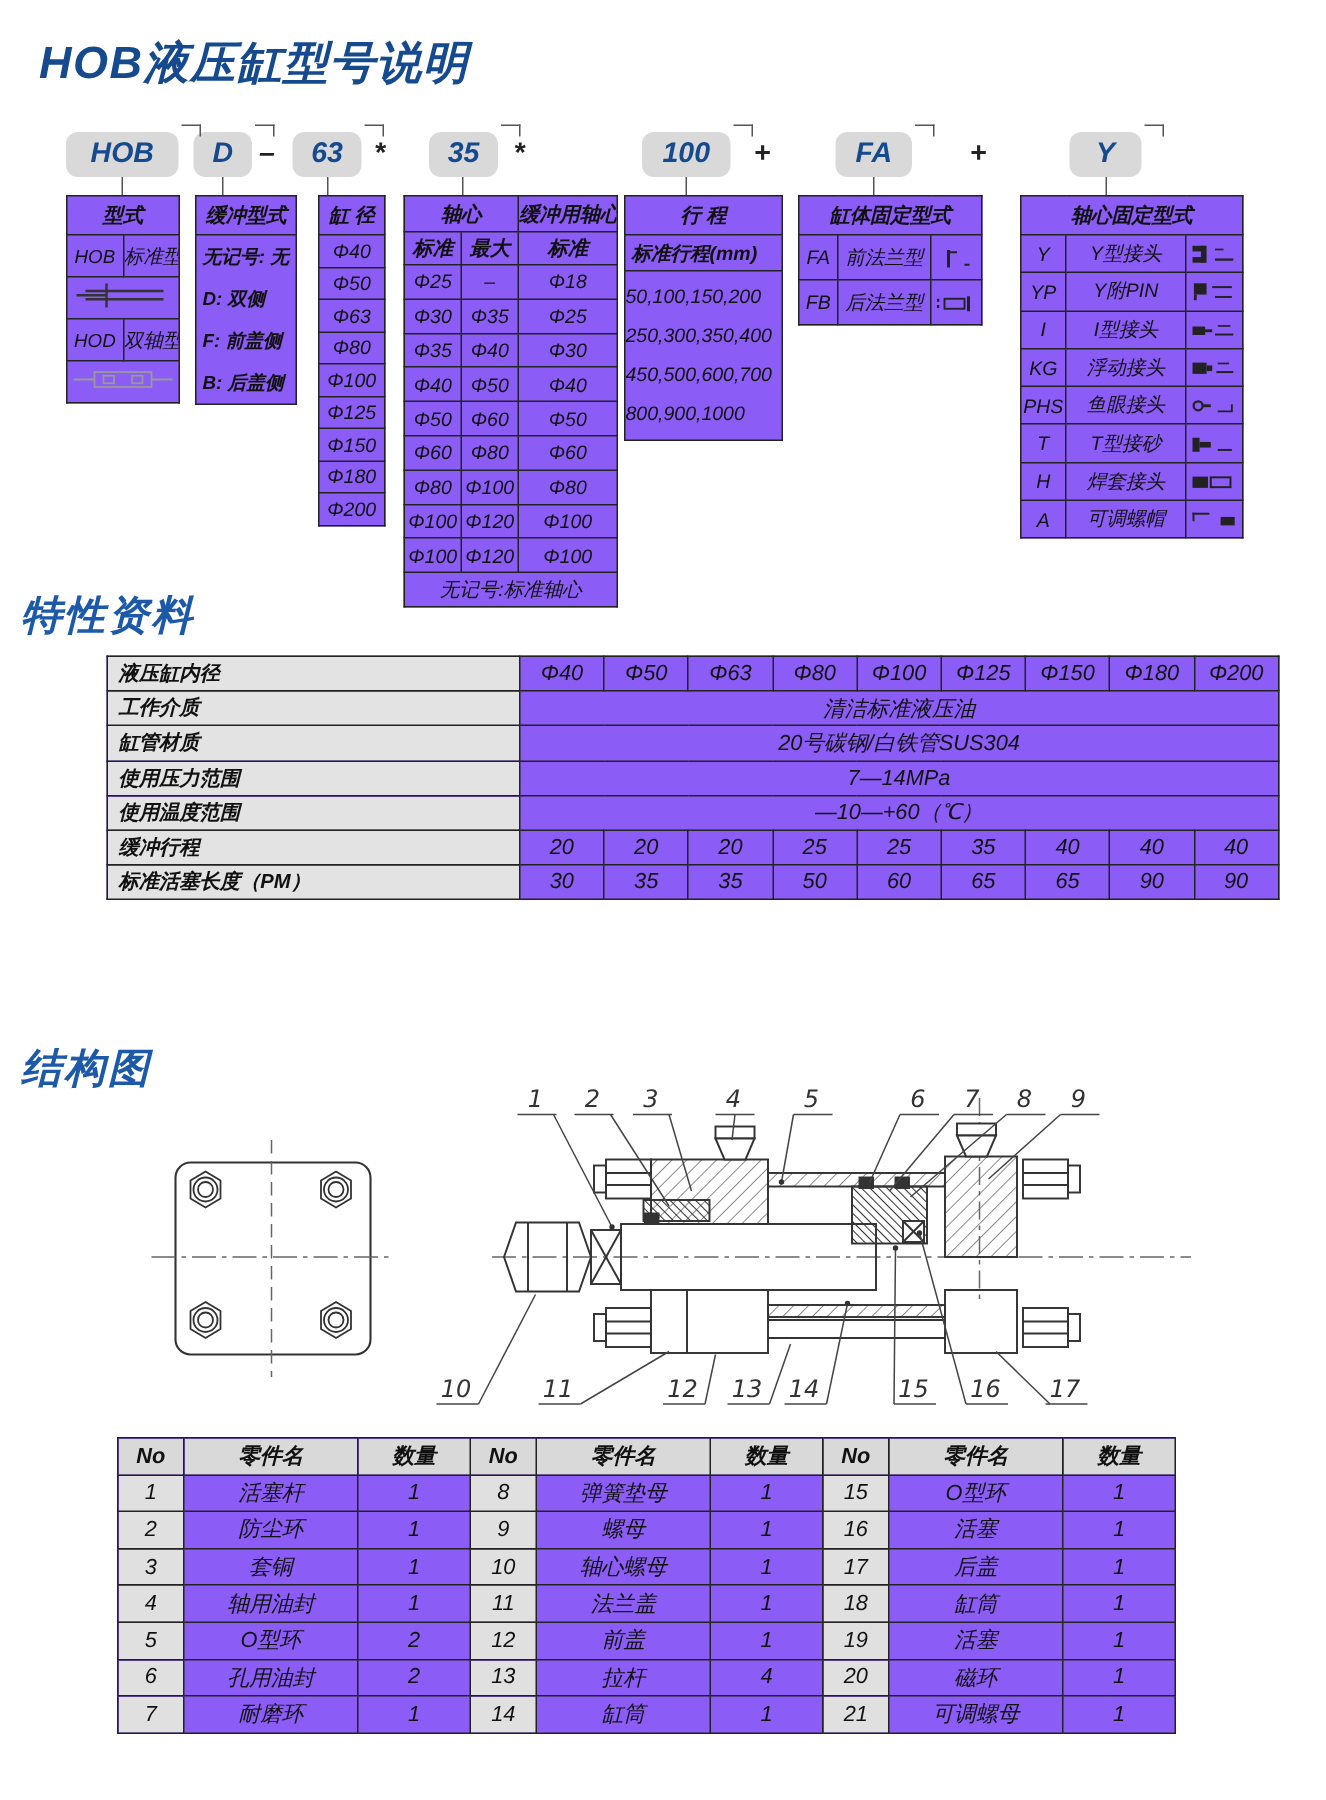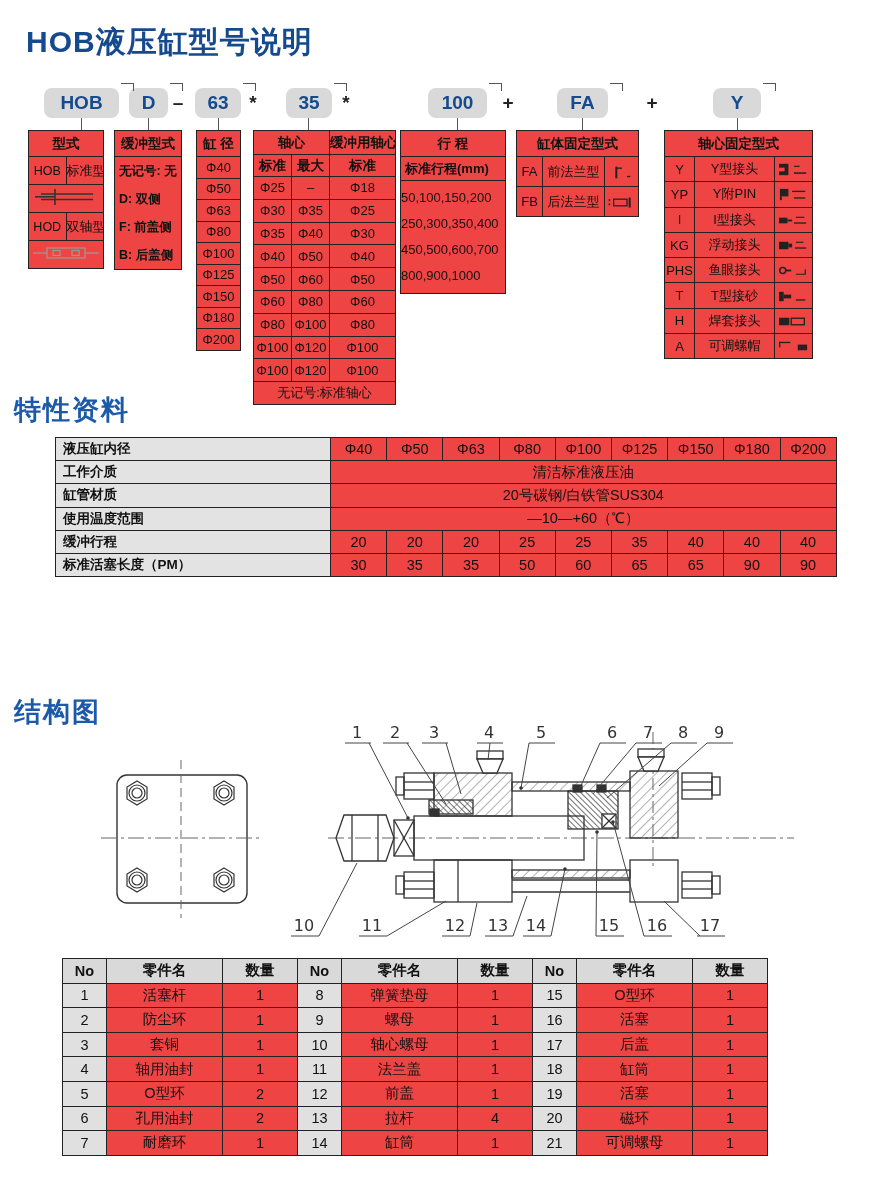--- a/index.html
+++ b/index.html
@@ -1,31 +1,31 @@
 <!DOCTYPE html>
 <html><head>
 <meta charset="utf-8">
 <style>
   html,body{margin:0;padding:0;background:#fff;}
   .page{position:relative;width:884px;height:1200px;background:#fff;overflow:hidden;
-        font-family:"Liberation Sans",sans-serif;color:#111;}
+        font-family:"Liberation Sans",sans-serif;color:#111;font-style:italic;}
   .page-title{position:absolute;left:26px;top:22px;font-size:30px;font-weight:bold;
         color:#164a8e;letter-spacing:1px;}
   .section-title{position:absolute;font-size:27px;font-weight:bold;color:#1c59a8;letter-spacing:2px;}
 
   
   .model-box{position:absolute;top:88px;height:30px;background:#d9d9d9;border-radius:8px;
         color:#164a8e;font-weight:bold;font-size:19px;display:flex;align-items:center;justify-content:center;}
   .model-sep{position:absolute;top:88px;height:30px;width:20px;display:flex;align-items:center;
         justify-content:center;font-weight:bold;font-size:19px;color:#222;}
   .connector{position:absolute;top:118px;height:12px;width:0;border-left:1.5px solid #555;}
   .corner-mark{position:absolute;top:83px;width:12px;height:7px;border-top:1.5px solid #555;border-right:1.5px solid #555;}
 
   
-  .t{position:absolute;border-collapse:collapse;background:#ef4444;table-layout:fixed;}
+  .t{position:absolute;border-collapse:collapse;background:#8b5cf6;table-layout:fixed;margin-left:16px;}
   .t th,.t td{border:1.3px solid #222;text-align:center;vertical-align:middle;
         font-size:13px;padding:0;overflow:hidden;white-space:nowrap;}
   .t th{font-size:13.5px;font-weight:bold;height:25px;}
 
   #t-type{left:28px;top:130px;width:76px;}
   #t-type td{height:27px;}
   #t-type td.code{width:36px;font-size:12.5px;}
 
   #t-cushion{left:114px;top:130px;width:68px;}
   #t-cushion td.items{height:112px;text-align:left;padding:0 4px;}
@@ -437,20 +437,24 @@
           <td>Φ180</td>
           <td>Φ200</td>
         </tr>
         <tr>
           <td class="spec-label">工作介质</td>
           <td colspan="9">清洁标准液压油</td>
         </tr>
         <tr>
           <td class="spec-label">缸管材质</td>
           <td colspan="9">20号碳钢/白铁管SUS304</td>
+        </tr>
+        <tr>
+          <td class="spec-label">使用压力范围</td>
+          <td colspan="9">7—14MPa</td>
         </tr>
         <tr>
           <td class="spec-label">使用温度范围</td>
           <td colspan="9">—10—+60（℃）</td>
         </tr>
         <tr>
           <td class="spec-label">缓冲行程</td>
           <td>20</td>
           <td>20</td>
           <td>20</td>

